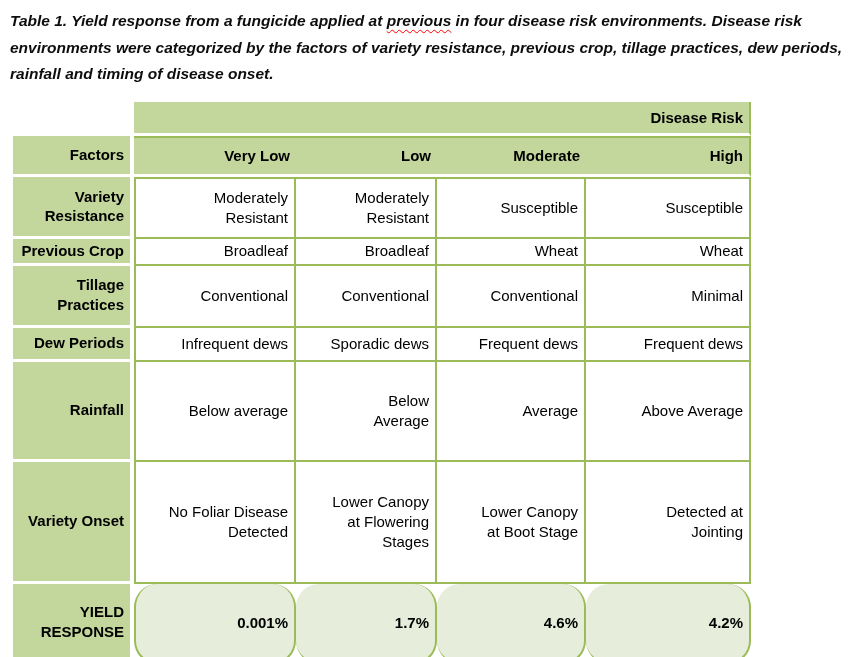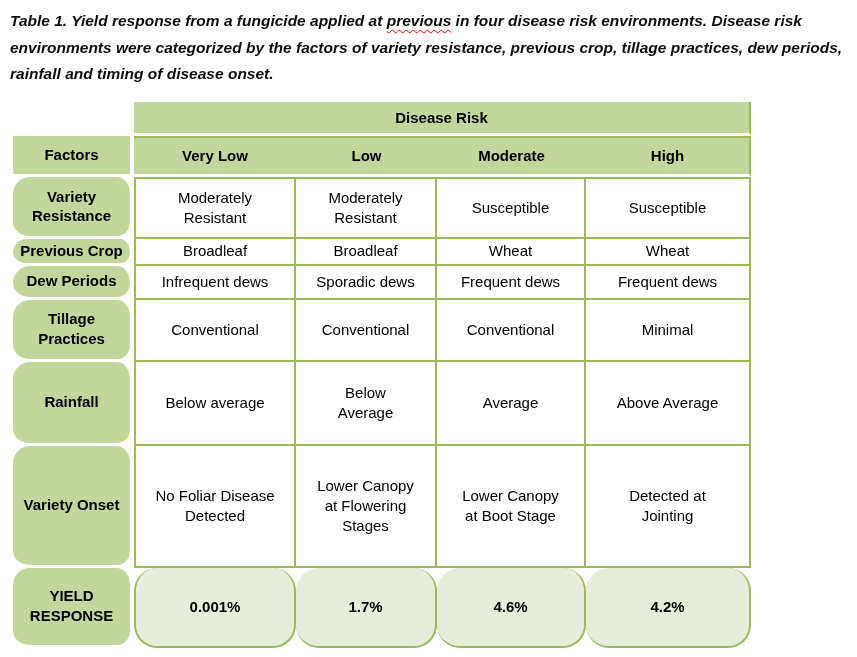--- a/index.html
+++ b/index.html
@@ -34,21 +34,21 @@
     text-underline-offset: 3px;
   }
   table.risk-table {
     border-collapse: separate;
     border-spacing: 0;
     table-layout: fixed;
     margin: 14px 0 0 13px;
   }
   table.risk-table td {
     box-sizing: border-box;
-    text-align: center;
+    text-align: right;
     vertical-align: middle;
     font-size: 15px;
     line-height: 1.32;
     white-space: pre-line;
     padding: 2px 6px;
   }
   
   td.corner {
     background: #ffffff;
     border: none;
@@ -68,21 +68,20 @@
     border-bottom: 3px solid #ffffff;
   }
   td.hdr.fhdr { border-right: 4px solid #ffffff; border-top: none; }
   td.hdr.clast { border-right: 2px solid var(--olive); }
   
   td.fcell {
     background: var(--mid-green);
     font-weight: bold;
     border-right: 4px solid #ffffff;
     border-bottom: 3px solid #ffffff;
-    border-radius: 17px;
   }
   
   td.dcell {
     background: #ffffff;
     border-right: 2px solid var(--olive);
     border-bottom: 2px solid var(--olive);
   }
   td.cfirst { border-left: 2px solid var(--olive); }
   tr.rfirst td.dcell { border-top: 2px solid var(--olive); }
   
@@ -137,38 +136,38 @@
     </tr>
 
     <tr style="height:23px">
       <td class="fcell">Previous Crop</td>
       <td class="dcell cfirst">Broadleaf</td>
       <td class="dcell">Broadleaf</td>
       <td class="dcell">Wheat</td>
       <td class="dcell">Wheat</td>
     </tr>
 
-    <tr style="height:34px">
-      <td class="fcell">Dew Periods</td>
-      <td class="dcell cfirst">Infrequent dews</td>
-      <td class="dcell">Sporadic dews</td>
-      <td class="dcell">Frequent dews</td>
-      <td class="dcell">Frequent dews</td>
-    </tr>
-
     <tr style="height:62px">
       <td class="fcell">Tillage
 Practices</td>
       <td class="dcell cfirst">Conventional</td>
       <td class="dcell">Conventional</td>
       <td class="dcell">Conventional</td>
       <td class="dcell">Minimal</td>
     </tr>
 
-    <tr style="height:84px">
+    <tr style="height:34px">
+      <td class="fcell">Dew Periods</td>
+      <td class="dcell cfirst">Infrequent dews</td>
+      <td class="dcell">Sporadic dews</td>
+      <td class="dcell">Frequent dews</td>
+      <td class="dcell">Frequent dews</td>
+    </tr>
+
+    <tr style="height:100px">
       <td class="fcell">Rainfall</td>
       <td class="dcell cfirst">Below average</td>
       <td class="dcell">Below
 Average</td>
       <td class="dcell">Average</td>
       <td class="dcell">Above Average</td>
     </tr>
 
     <tr style="height:122px">
       <td class="fcell">Variety Onset</td>

